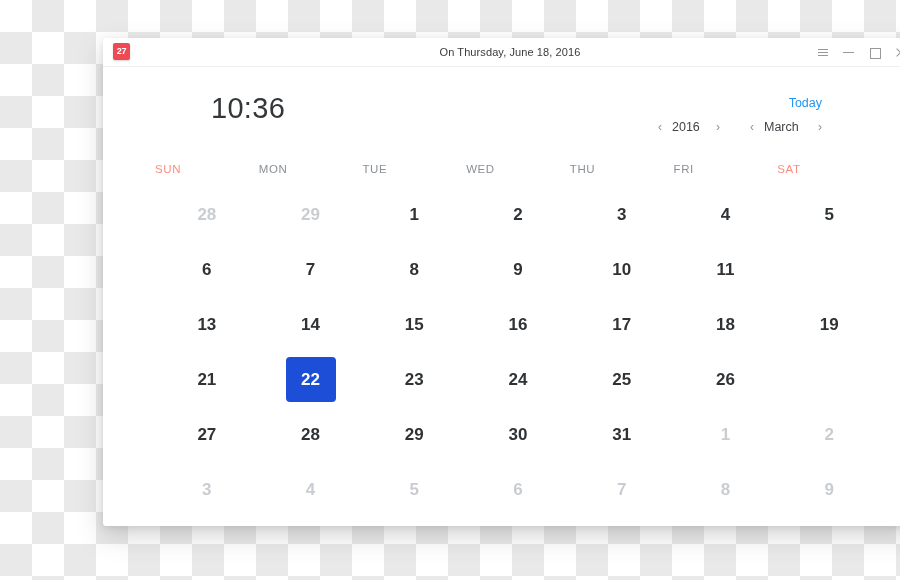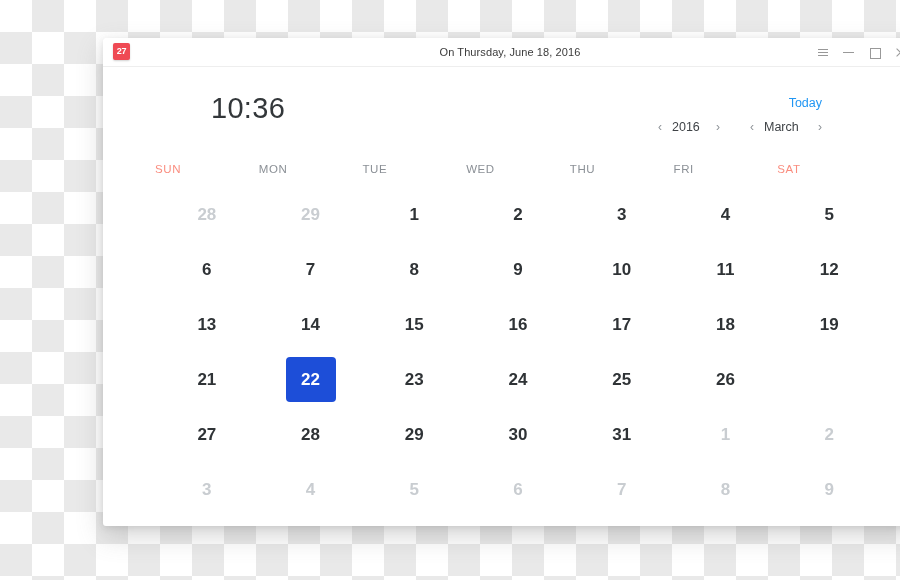--- a/index.html
+++ b/index.html
@@ -337,23 +337,20 @@
             </div>
             <div class="day-cell">
               <div class="day-pill">9</div>
             </div>
             <div class="day-cell">
               <div class="day-pill">10</div>
             </div>
             <div class="day-cell">
               <div class="day-pill">11</div>
             </div>
-            <div class="day-cell">
-              <div class="day-pill">12</div>
-            </div>
           </div>
           <div class="cal-row day-row">
             <div class="day-cell">
               <div class="day-pill">13</div>
             </div>
             <div class="day-cell">
               <div class="day-pill">14</div>
             </div>
             <div class="day-cell">
               <div class="day-pill">15</div>

